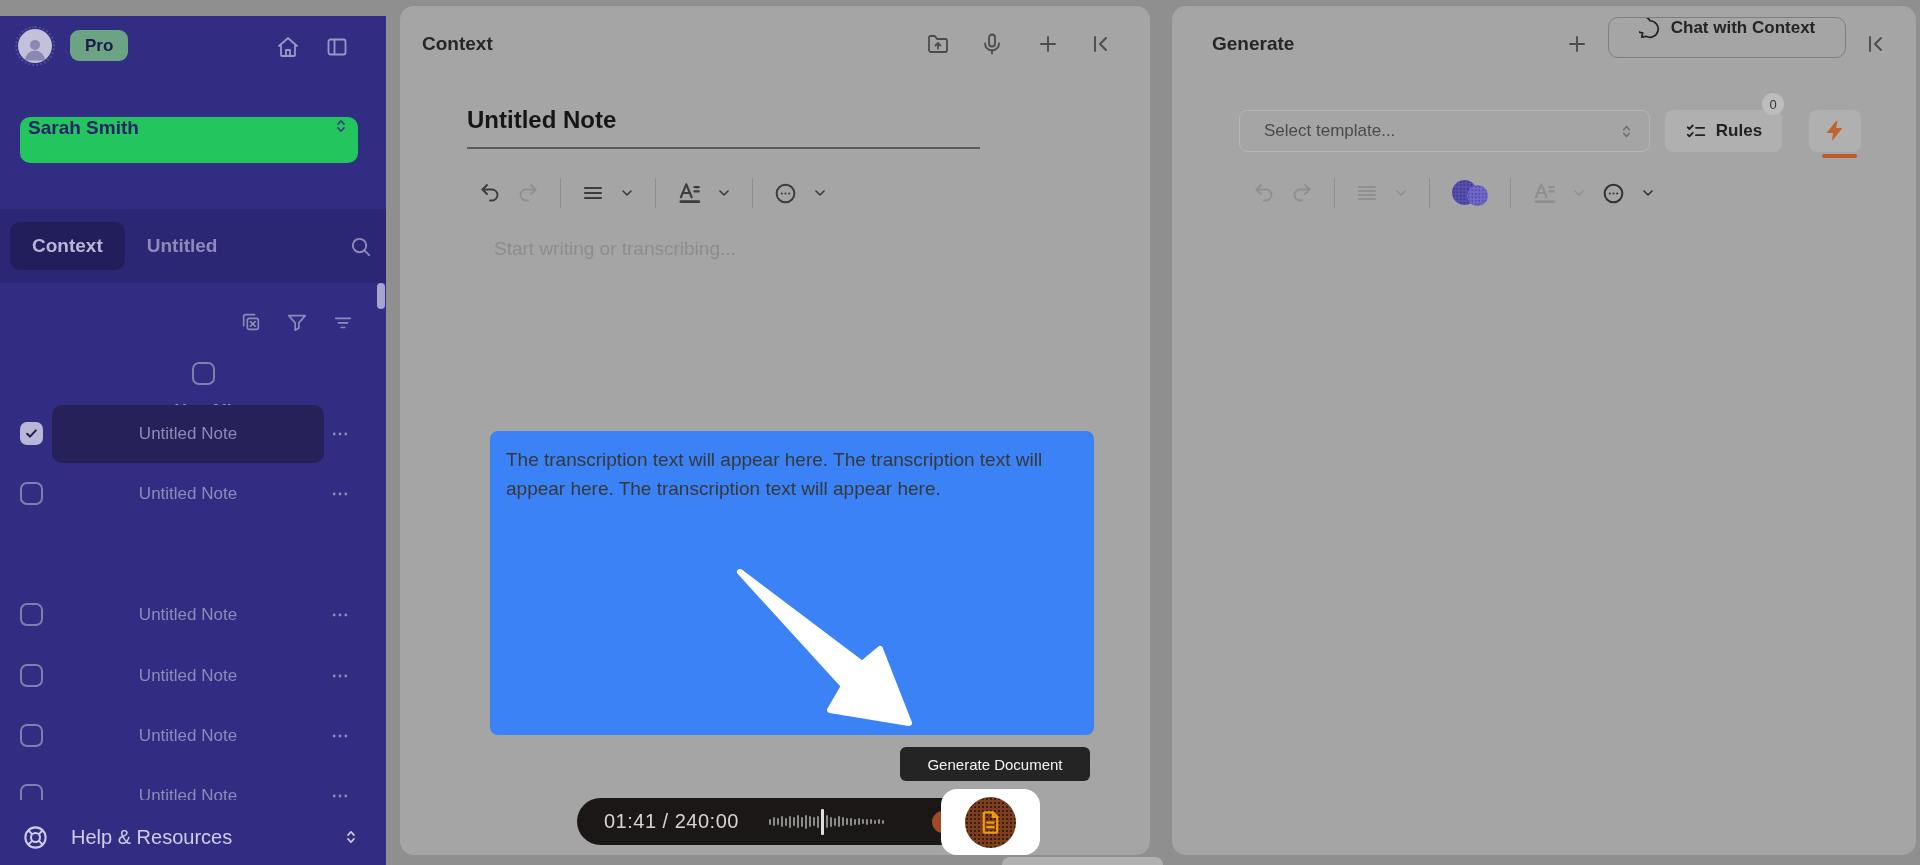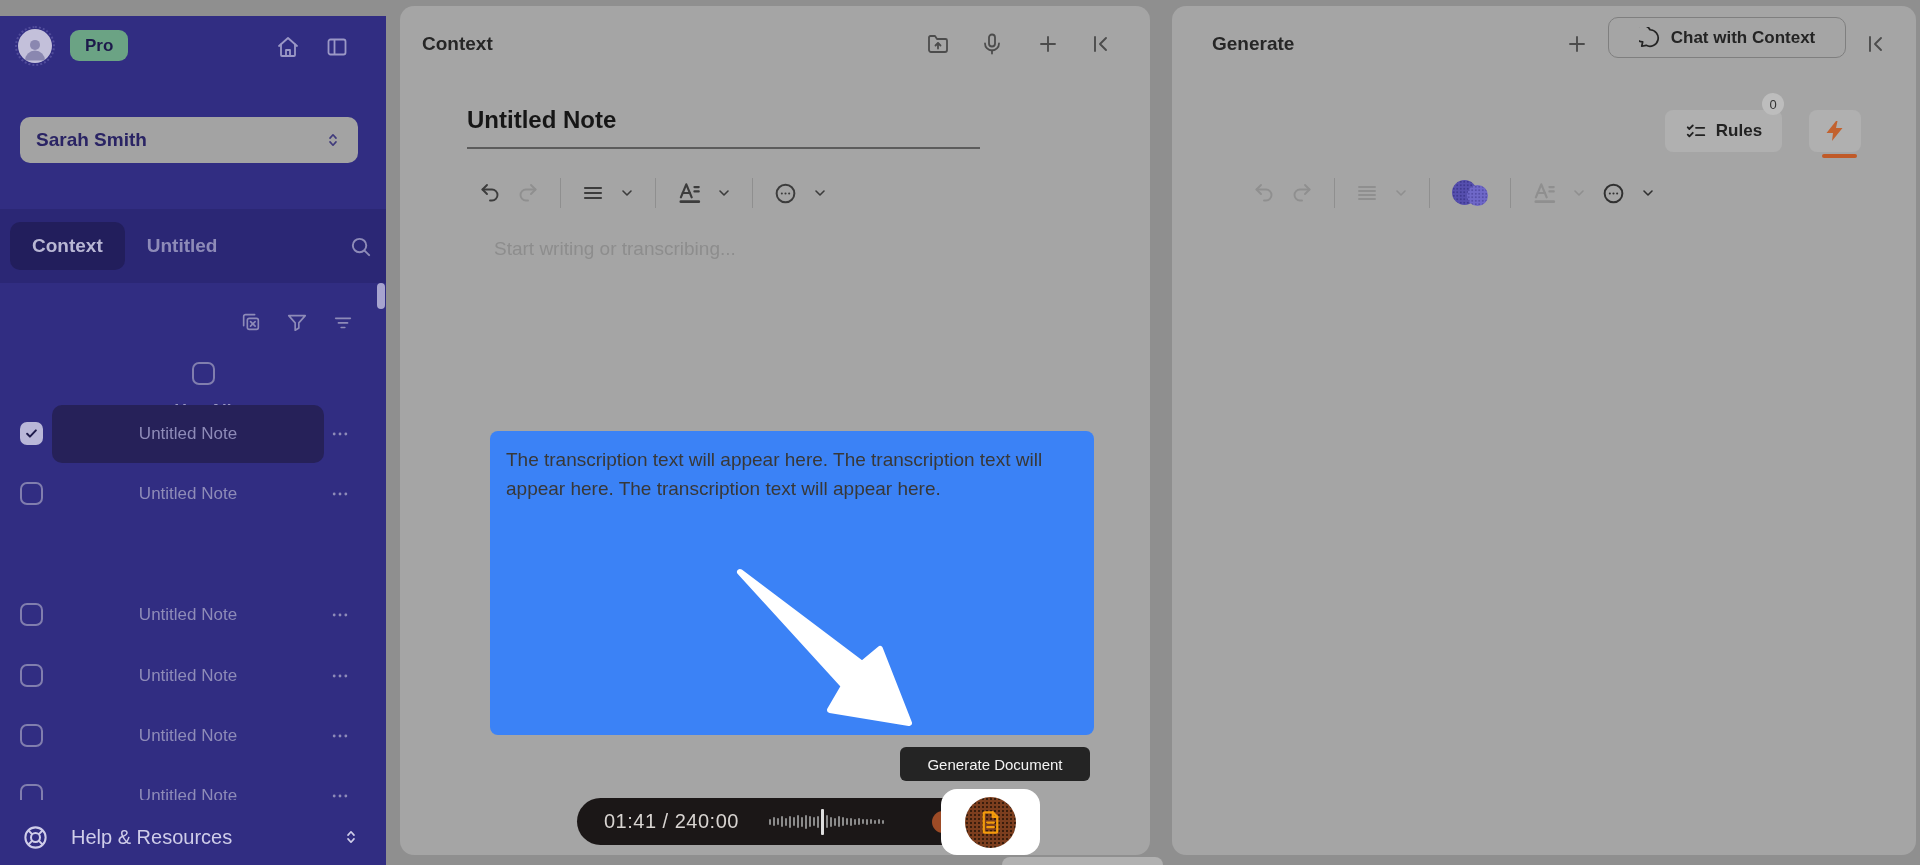--- a/index.html
+++ b/index.html
@@ -16,21 +16,21 @@
   
   #sidebar{left:0;top:0;width:386px;height:865px;background:#312d82;margin-top:16px;}
   .avatar{left:18px;top:13px;width:34px;height:34px;border-radius:50%;
     background:#c3c0da;overflow:hidden;display:flex;align-items:flex-end;justify-content:center;
     outline:2px dotted #514c9b;outline-offset:1px;}
   .pro-badge{left:70px;top:14px;height:31px;padding:0 15px;border-radius:9px;
     background:#6ba384;color:#1d1a4b;font-size:17px;font-weight:700;
     display:flex;align-items:center;}
   .sb-top-ic{top:19px;width:24px;height:24px;color:#9b98c6;}
   .user-pill{left:20px;top:101px;width:338px;height:46px;border-radius:10px;
-    background:#a3a3a3;display:flex;align-items:center;padding:0 16px;box-sizing:border-box;}
+    background:#22c55e;display:flex;align-items:flex-start;padding:0 8px;box-sizing:border-box;}
   .user-pill .name{color:#2a2464;font-size:19px;font-weight:700;flex:1;}
   .user-pill .ic{color:#403b7c;}
   .tab-band{left:0;top:193px;width:386px;height:74px;background:#2b2775;
     display:flex;align-items:center;padding:0 14px 0 10px;box-sizing:border-box;}
   .tab{height:48px;padding:0 22px;border-radius:10px;display:flex;align-items:center;
     font-size:19px;color:#8e8bb8;font-weight:600;}
   .tab.active{background:#221e5c;color:#b9b7d4;}
   .tab-search{margin-left:auto;color:#8e8bb8;}
   .list-tools{left:0;top:288px;width:386px;height:36px;display:flex;align-items:center;
     justify-content:flex-end;gap:24px;padding-right:32px;box-sizing:border-box;color:#8e8bb8;}
@@ -93,21 +93,21 @@
     background-color:#7c3e1e;
     background-image:radial-gradient(#3a1d0c 1.2px, transparent 1.4px);
     background-size:4px 4px;
     display:flex;align-items:center;justify-content:center;color:#f39c0c;}
   .gd-partial{left:1002px;top:857px;width:161px;height:32px;border-radius:8px;background:#b1b1b1;
     display:flex;justify-content:center;padding-top:5px;box-sizing:border-box;
     color:#2e2e2e;font-size:15px;}
 
   
   .chat-btn{left:436px;top:11px;width:238px;height:41px;border:1.5px solid #7f7f7f;border-radius:10px;
-    display:flex;align-items:center;justify-content:center;gap:10px;box-sizing:border-box;
+    display:flex;align-items:flex-start;justify-content:center;gap:10px;box-sizing:border-box;
     color:#242424;font-size:17px;font-weight:600;}
   .tmpl-select{left:67px;top:104px;width:411px;height:42px;border:1.5px solid #b6b6b6;border-radius:8px;
     display:flex;align-items:center;box-sizing:border-box;padding:0 14px 0 24px;
     color:#4a4a4a;font-size:17px;}
   .tmpl-select .ic{margin-left:auto;color:#6f6f6f;}
   .rules-btn{left:493px;top:104px;width:117px;height:42px;background:#b0b0b0;border-radius:8px;
     display:flex;align-items:center;justify-content:center;gap:9px;color:#222;font-size:17px;font-weight:700;}
   .rules-badge{left:590px;top:87px;width:22px;height:22px;border-radius:50%;background:#bdbdbd;
     display:flex;align-items:center;justify-content:center;font-size:13px;color:#333;}
   .bolt-btn{left:637px;top:104px;width:52px;height:42px;background:#b0b0b0;border-radius:8px;
@@ -500,20 +500,29 @@
     <span>Chat with Context</span>
   </div>
 
   <span class="abs ic hdr-ic" style="left:692px;top:26px;">
     <svg width="24" height="24" viewBox="0 0 24 24" fill="none" stroke="currentColor" stroke-width="1.9" stroke-linecap="round" stroke-linejoin="round">
       <line x1="6" y1="5" x2="6" y2="19"></line>
         <path d="m17 6-6 6 6 6"></path>
     </svg>
   </span>
 
+  <div class="abs tmpl-select">
+    <span>Select template...</span>
+    <span class="ic">
+      <svg width="17" height="17" viewBox="0 0 24 24" fill="none" stroke="currentColor" stroke-width="2.2" stroke-linecap="round" stroke-linejoin="round">
+        <path d="M8 9.5 12 5l4 4.5"></path>
+          <path d="M8 14.5 12 19l4-4.5"></path>
+      </svg>
+    </span>
+  </div>
 
   <div class="abs rules-btn">
     <span class="ic">
       <svg width="22" height="22" viewBox="0 0 24 24" fill="none" stroke="currentColor" stroke-width="2" stroke-linecap="round" stroke-linejoin="round">
         <path d="m3 8 1.8 1.8L8.5 6"></path>
           <path d="m3 16 1.8 1.8L8.5 14"></path>
         <line x1="12" y1="8.5" x2="21" y2="8.5"></line>
           <line x1="12" y1="16.5" x2="21" y2="16.5"></line>
       </svg>
     </span>

